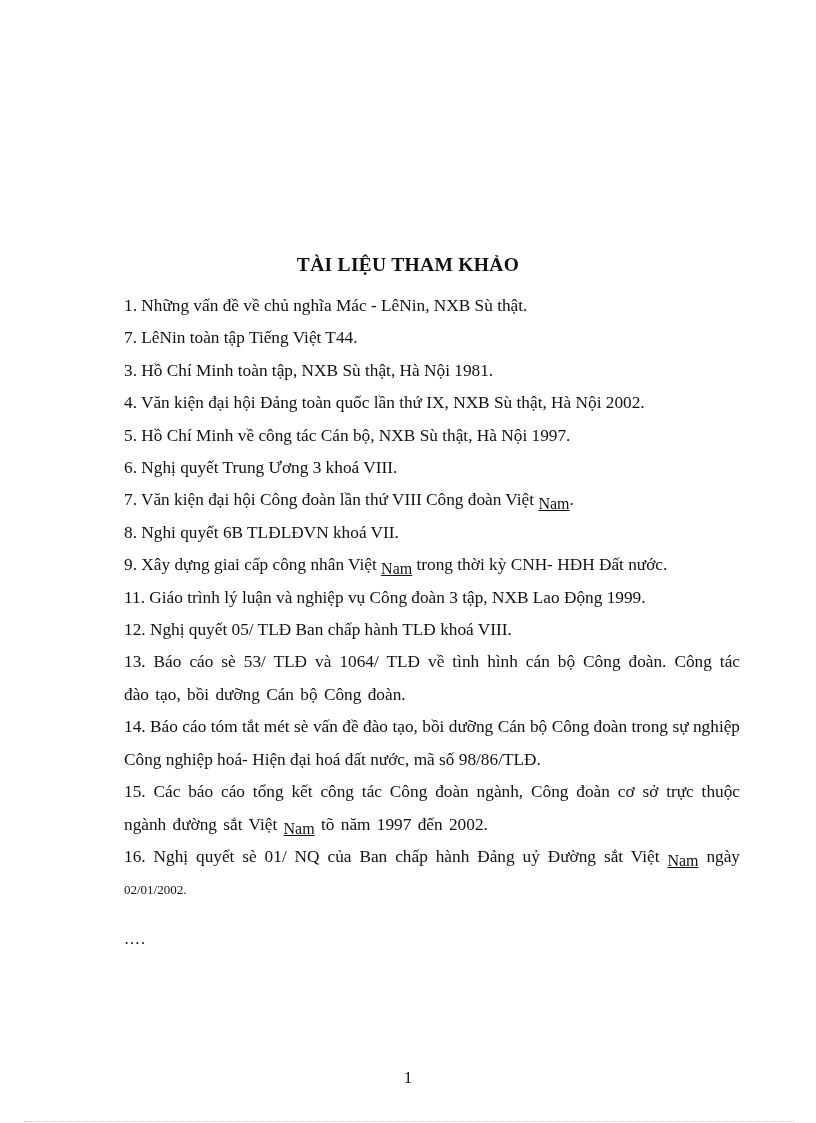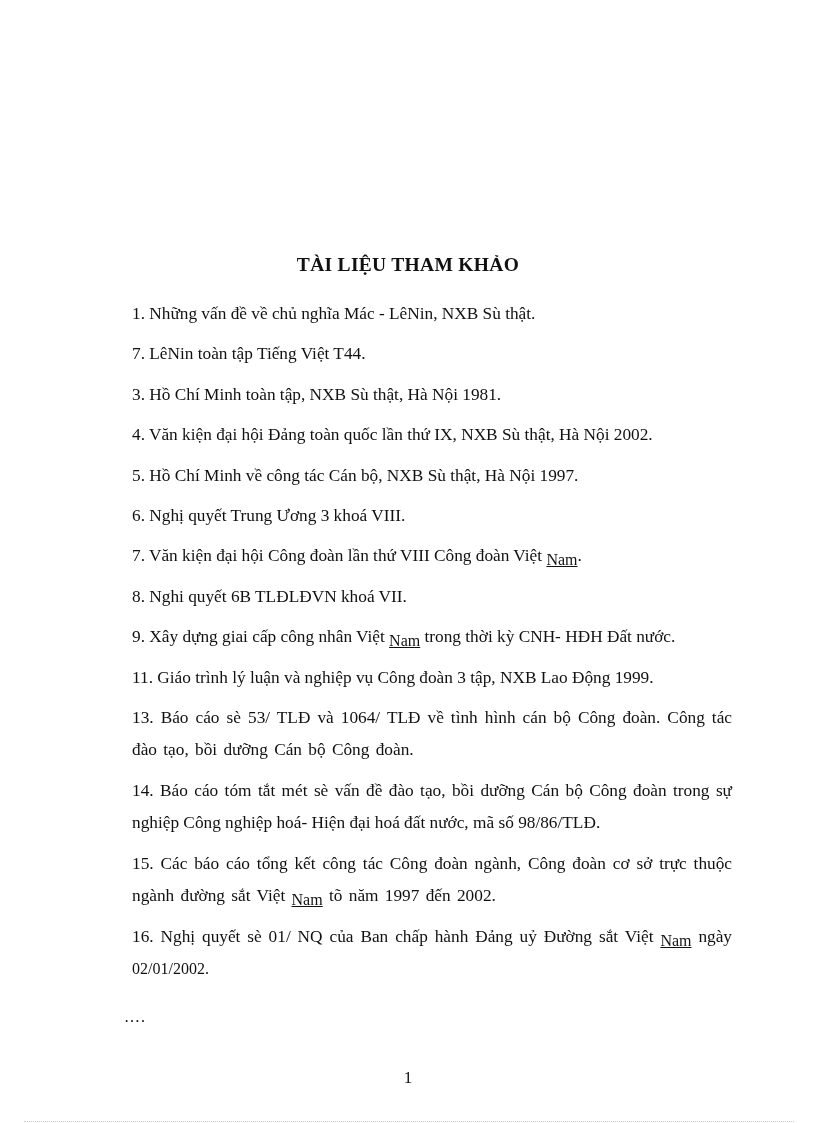--- a/index.html
+++ b/index.html
@@ -1,24 +1,24 @@
 <!DOCTYPE html>
 <html><head>
   <meta charset="utf-8">
   <style>
     html, body { margin: 0; padding: 0; background: #ffffff; }
     body { width: 816px; height: 1123px; position: relative; overflow: hidden;
            font-family: "Liberation Serif", "DejaVu Serif", serif; color: #111; }
     .title { position: absolute; top: 254px; left: 0; width: 816px; text-align: center;
              font-size: 19.5px; font-weight: bold; letter-spacing: 0.3px; }
     .refs { position: absolute; top: 290px; left: 124px; width: 616px; }
-    .ref { font-size: 17.3px; line-height: 32.4px; margin: 8px; text-align: justify; text-align-last: left; }
+    .ref { font-size: 17.3px; line-height: 32.4px; margin: 0; text-align: justify; text-align-last: left; }
     .ref.wide { word-spacing: 2px; }
     .sub { display: inline-block; position: relative; top: 4px; font-size: 16px; text-decoration: underline; }
-    .small { font-size: 16px; }
+    .small { font-size: 13px; }
     .dots { font-size: 16px; line-height: 32px; letter-spacing: 1px; }
     .page-number { position: absolute; top: 1068px; left: 0; width: 816px; text-align: center; font-size: 17px; }
     .page-bottom-border { position: absolute; top: 1121px; left: 24px; width: 770px; height: 0;
                           border-top: 1px dotted #c8c8c8; }
   </style>
 </head>
 <body>
 
 <div>
   <div class="title">TÀI LIỆU THAM KHẢO</div>
@@ -27,20 +27,21 @@
     <p class="ref">1. Những vấn đề về chủ nghĩa Mác - LêNin, NXB Sù thật.</p>
     <p class="ref">7. LêNin toàn tập Tiếng Việt T44.</p>
     <p class="ref">3. Hồ Chí Minh toàn tập, NXB Sù thật, Hà Nội 1981.</p>
     <p class="ref">4. Văn kiện đại hội Đảng toàn quốc lần thứ IX, NXB Sù thật, Hà Nội 2002.</p>
     <p class="ref">5. Hồ Chí Minh về công tác Cán bộ, NXB Sù thật, Hà Nội 1997.</p>
     <p class="ref">6. Nghị quyết Trung Ương 3 khoá VIII.</p>
     <p class="ref"><span>7. Văn kiện đại hội Công đoàn lần thứ VIII Công đoàn Việt </span><span class="sub">Nam</span><span>.</span></p>
     <p class="ref">8. Nghi quyết 6B TLĐLĐVN khoá VII.</p>
     <p class="ref"><span>9. Xây dựng giai cấp công nhân Việt </span><span class="sub">Nam</span><span> trong thời kỳ CNH- HĐH Đất nước.</span></p>
     <p class="ref">11. Giáo trình lý luận và nghiệp vụ Công đoàn 3 tập, NXB Lao Động 1999.</p>
+    <p class="ref">12. Nghị quyết 05/ TLĐ Ban chấp hành TLĐ khoá VIII.</p>
     <p class="ref wide">13. Báo cáo sè 53/ TLĐ và 1064/ TLĐ về tình hình cán bộ Công đoàn. Công tác đào tạo, bồi dưỡng Cán bộ Công đoàn.</p>
     <p class="ref">14. Báo cáo tóm tắt mét sè vấn đề đào tạo, bồi dưỡng Cán bộ Công đoàn trong sự nghiệp Công nghiệp hoá- Hiện đại hoá đất nước, mã số 98/86/TLĐ.</p>
     <p class="ref wide"><span>15. Các báo cáo tổng kết công tác Công đoàn ngành, Công đoàn cơ sở trực thuộc ngành đường sắt Việt </span><span class="sub">Nam</span><span> tõ năm 1997 đến 2002.</span></p>
     <p class="ref"><span>16. Nghị quyết sè 01/ NQ của Ban chấp hành Đảng uỷ Đường sắt Việt </span><span class="sub">Nam</span><span> ngày </span><span class="small">02/01/2002</span><span class="small">.</span></p>
     <p class="dots">….</p>
   </div>
 
   <div class="page-number">1</div>
   <div class="page-bottom-border"></div>
 </div>

